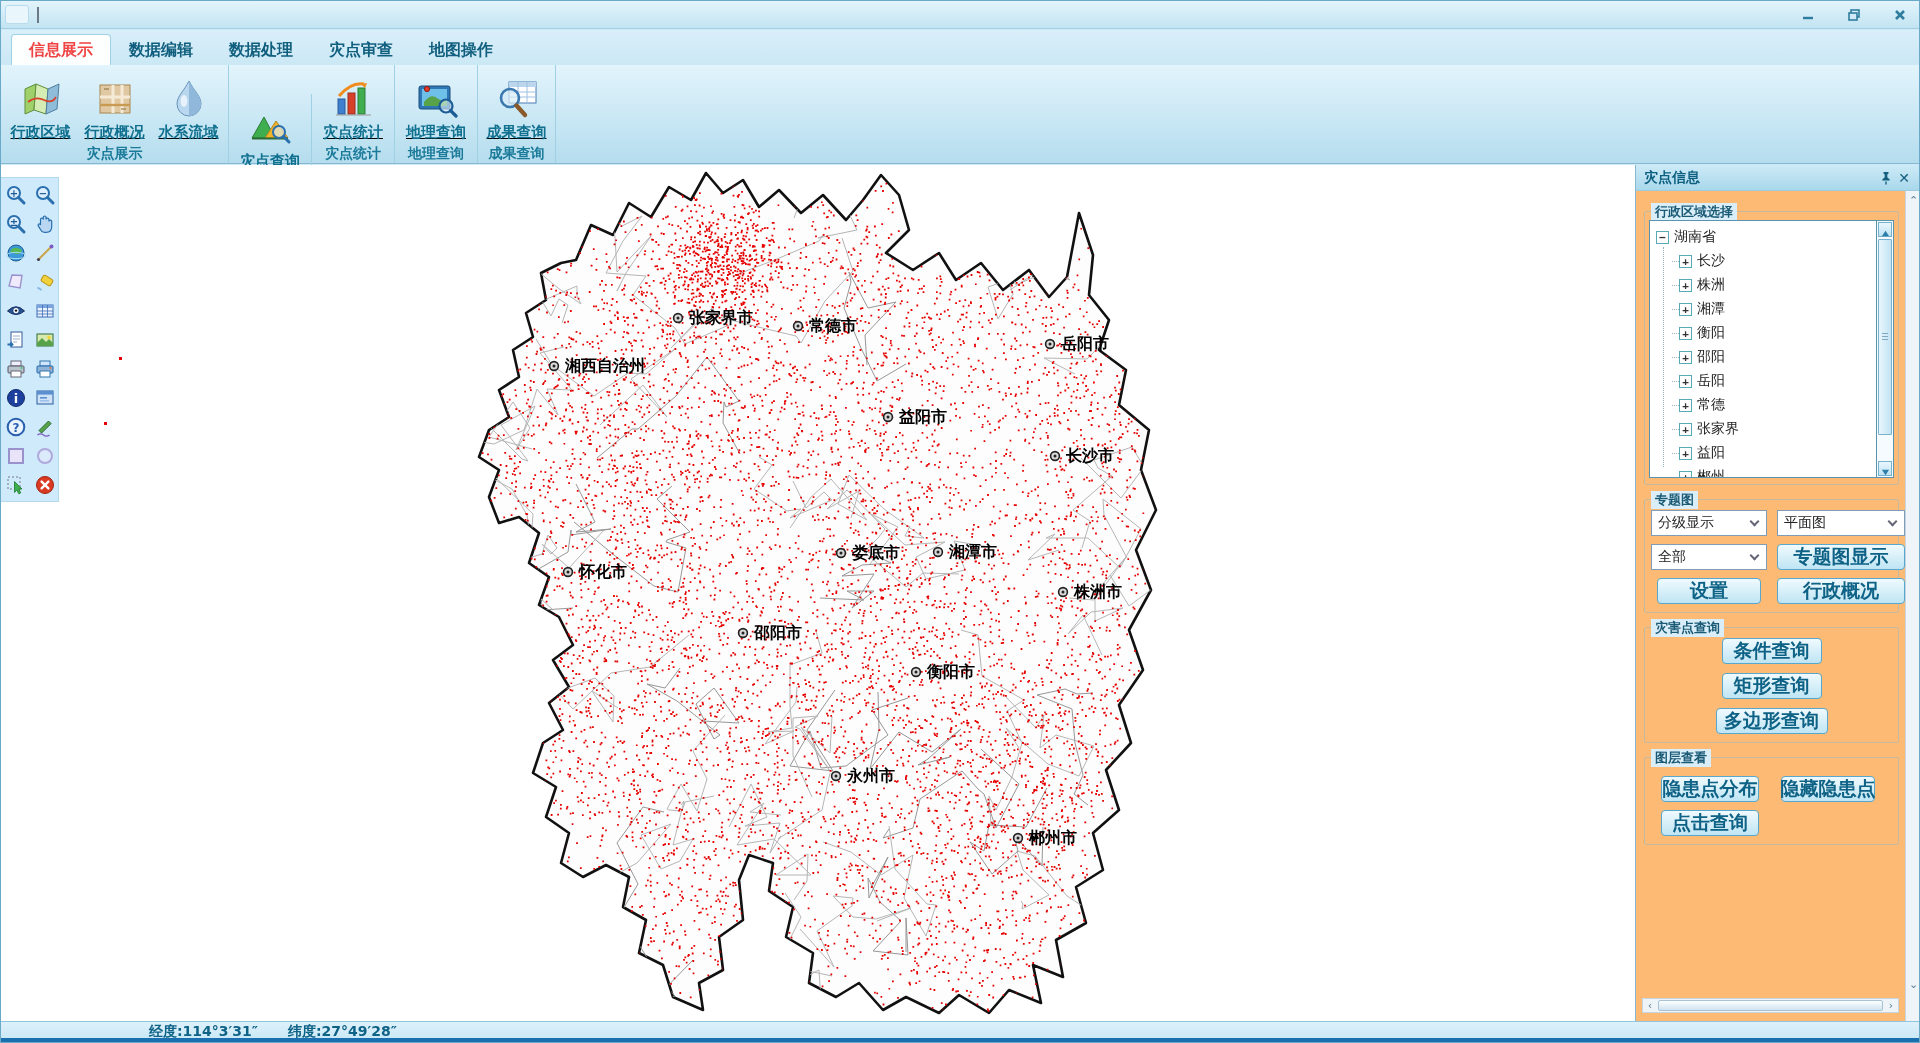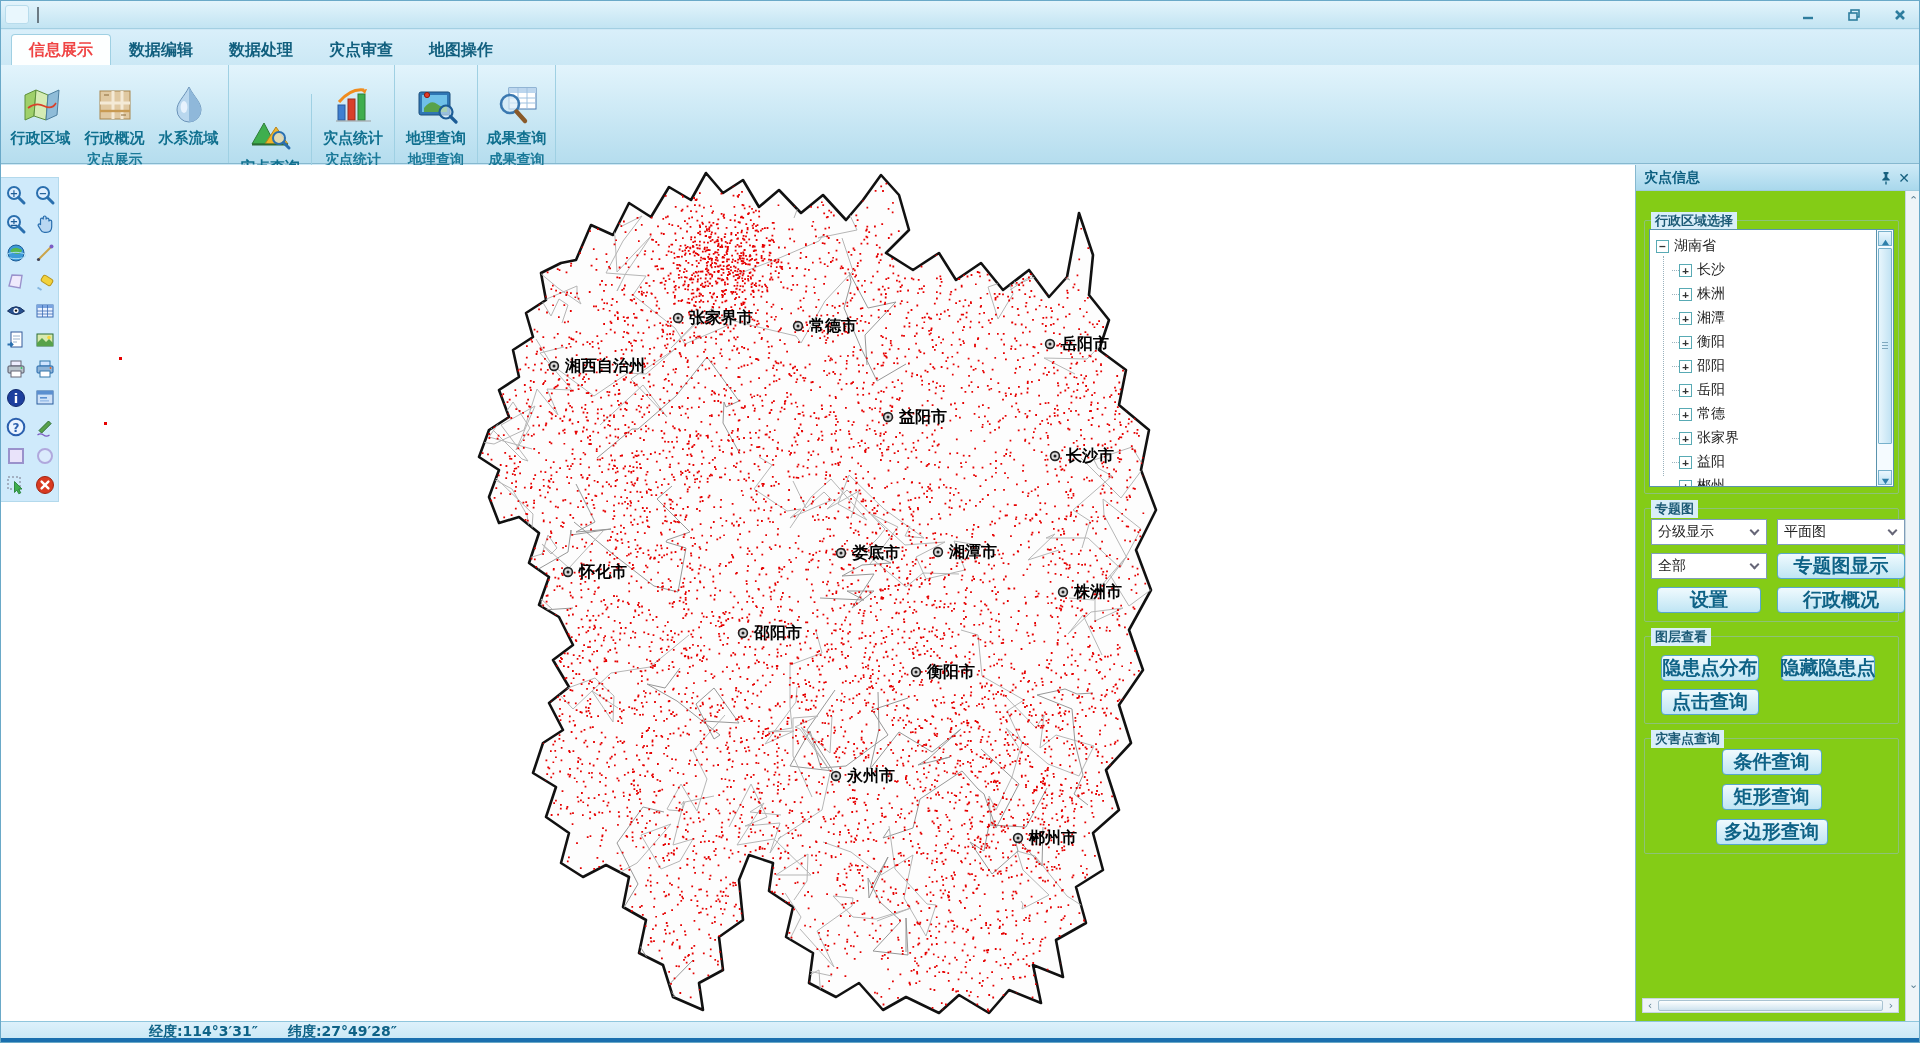--- a/index.html
+++ b/index.html
@@ -16,39 +16,39 @@
 
   
   .tabbar{position:absolute;left:0;top:29px;width:100%;height:35px;background:linear-gradient(#d9effa,#cbe8f5);display:flex;align-items:flex-end;padding-left:10px;}
   .tab{height:31px;display:flex;align-items:center;padding:0 17px;font-size:16px;font-weight:bold;color:#115f7e;border:1px solid transparent;border-bottom:none;}
   .tab.active{background:#fdffff;border-color:#9fd0e3;border-radius:4px 4px 0 0;color:#ef4444;}
 
   
   .ribbon{position:absolute;left:0;top:64px;width:100%;height:99px;
     background:linear-gradient(#e2f4fc,#b5ddee);border-bottom:1px solid #86b8cf;display:flex;}
   .rgroup{height:100%;display:flex;flex-direction:column;border-right:1px solid #9fd0e3;}
-  .rbtns{flex:1;display:flex;justify-content:center;align-items:flex-start;padding-top:18px;}
+  .rbtns{flex:1;display:flex;justify-content:center;align-items:flex-start;padding-top:12px;text-decoration:underline;}
   .rbtn{width:74px;display:flex;flex-direction:column;align-items:center;gap:2px;cursor:default;}
   .rbtn .ric{width:44px;height:44px;}
   .rbtn .rlab{font-size:15px;font-weight:bold;color:#10708f;white-space:nowrap;}
   .rfooter{height:24px;text-align:center;font-size:14px;font-weight:bold;color:#1b7a99;line-height:22px;}
   .rfill{flex:1;}
 
   
   .main{position:absolute;left:0;top:164px;width:100%;height:856px;background:#fff;}
   .mapsvg{position:absolute;left:0;top:0;}
 
   
   .left-toolbar{position:absolute;left:0;top:12px;width:58px;background:#cfeafb;border:1px solid #b3d9ec;border-left:none;
     display:grid;grid-template-columns:29px 29px;grid-auto-rows:29px;justify-items:center;align-items:center;padding:2px 0;}
   .tool{width:24px;height:24px;display:flex;align-items:center;justify-content:center;cursor:default;}
   .tool svg{width:22px;height:22px;}
 
   
-  .right-panel{position:absolute;left:1634px;top:0;width:286px;height:856px;background:#84cc16;border-left:1px solid #86b8cf;}
+  .right-panel{position:absolute;left:1634px;top:0;width:286px;height:856px;background:#fdba74;border-left:1px solid #86b8cf;}
   .rp-header{position:absolute;left:0;top:0;width:100%;height:26px;background:linear-gradient(#cdeaf7,#a9d8ec);
     border-bottom:1px solid #9fcbde;display:flex;align-items:center;padding:0 8px;}
   .rp-title{font-size:14px;font-weight:bold;color:#0d5f80;flex:1;}
   .rp-hbtn{width:18px;height:18px;display:flex;align-items:center;justify-content:center;color:#16607f;font-weight:bold;font-size:14px;cursor:default;}
   .rp-body{position:absolute;left:0;top:26px;right:16px;bottom:0;padding:4px 6px 0 8px;overflow:hidden;}
   .rp-vscroll{position:absolute;right:0;top:26px;width:16px;bottom:0;background:#eef4f8;border-left:1px solid #c6d6e0;}
   .vs-arrow{position:absolute;left:0;width:100%;height:16px;color:#5b7f93;font-size:11px;text-align:center;line-height:16px;}
   .rp-hscroll{position:absolute;left:6px;right:22px;bottom:8px;height:15px;background:#eef4f8;border:1px solid #c6d6e0;display:flex;align-items:center;}
   .hs-arrow{width:14px;text-align:center;color:#5b7f93;font-size:11px;line-height:13px;}
   .hs-thumb{flex:1;height:11px;margin:0 1px;background:linear-gradient(#fdffff,#cfe3ef);border:1px solid #a9c3d2;border-radius:2px;}
@@ -516,21 +516,21 @@
           <svg width="12" height="14" viewBox="0 0 12 14">
               <path d="M3.5 1h5v1.5L7.3 3.4v2.8l2.4 2.3v1H2.3v-1l2.4-2.3V3.4L3.5 2.5z" fill="#16607f"></path>
               <line x1="6" y1="10.5" x2="6" y2="13.6" stroke="#16607f" stroke-width="1.4"></line>
             </svg>
         </span>
         <span class="rp-hbtn">✕</span>
       </div>
 
       <div class="rp-body">
 
-        <div class="gb" style="margin-top:25px;padding:8px 4px 6px 4px;">
+        <div class="gb" style="margin-top:16px;padding:8px 4px 6px 4px;">
           <span class="gb-label">行政区域选择</span>
           <div class="treebox">
             <div class="tree" id="regiontree">
               <div class="vline"></div>
             <div class="tnode" style="padding-left: 6px;">
                   <span class="exp">−</span>
                   <span>湖南省</span>
                 </div>
                 <div class="tnode" style="padding-left: 22px;">
                   <span class="stub"></span>
@@ -613,39 +613,39 @@
               <span class="sv">全部</span>
               <span class="chev"></span>
             </div>
             <div class="btn">专题图显示</div>
             <div class="btn" style="width:104px;justify-self:center;">设置</div>
             <div class="btn">行政概况</div>
           </div>
         </div>
 
         <div class="gb">
-          <span class="gb-label">图层查看</span>
-          <div class="row">
-            <div class="btn">隐患点分布</div>
-            <div class="btn" style="width:94px;">隐藏隐患点</div>
-          </div>
-          <div class="row">
-            <div class="btn">点击查询</div>
-          </div>
-        </div>
-
-        <div class="gb">
           <span class="gb-label">灾害点查询</span>
           <div class="stack">
             <div class="btn">条件查询</div>
             <div class="btn">矩形查询</div>
             <div class="btn" style="width:112px;">多边形查询</div>
           </div>
         </div>
 
+        <div class="gb">
+          <span class="gb-label">图层查看</span>
+          <div class="row">
+            <div class="btn">隐患点分布</div>
+            <div class="btn" style="width:94px;">隐藏隐患点</div>
+          </div>
+          <div class="row">
+            <div class="btn">点击查询</div>
+          </div>
+        </div>
+
       </div>
 
       <div class="rp-vscroll">
         <div class="vs-arrow" style="top:2px;">⌃</div>
         <div class="vs-arrow" style="bottom:28px;">⌄</div>
       </div>
       <div class="rp-hscroll">
         <div class="hs-arrow">‹</div>
         <div class="hs-thumb"></div>
         <div class="hs-arrow">›</div>

